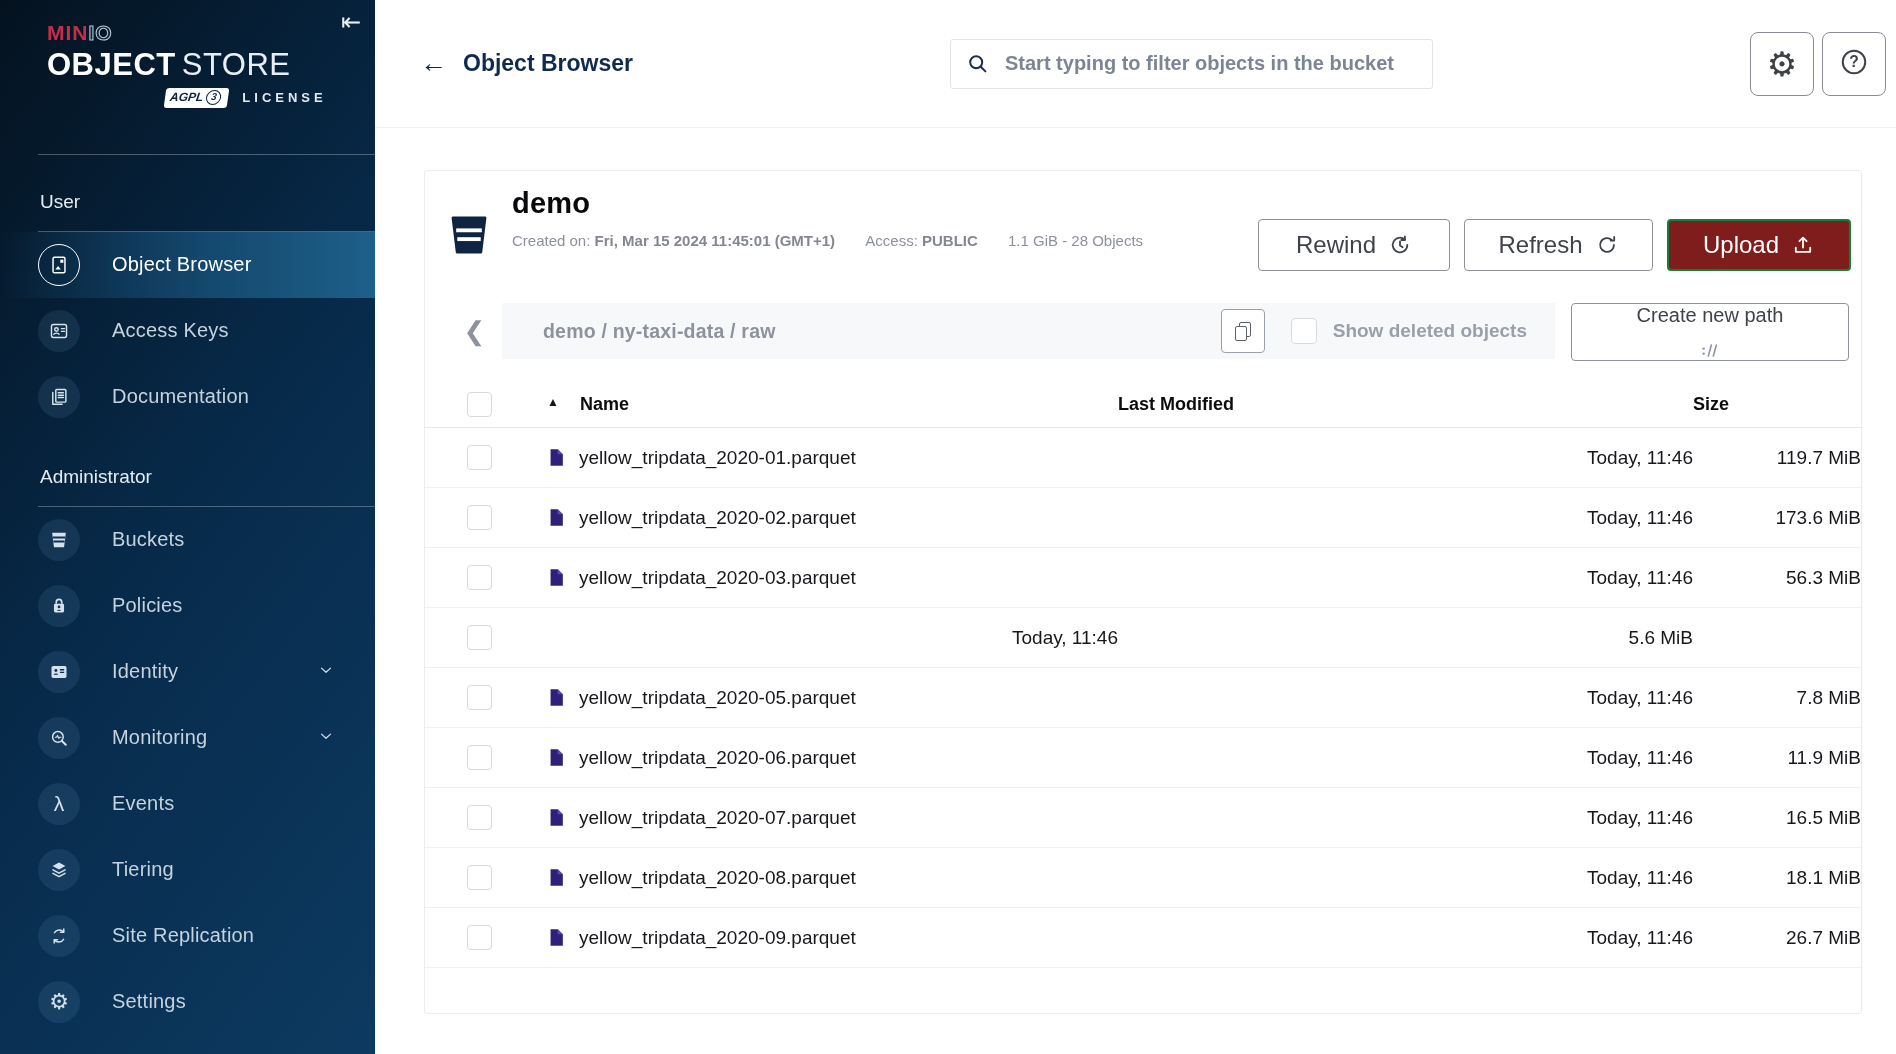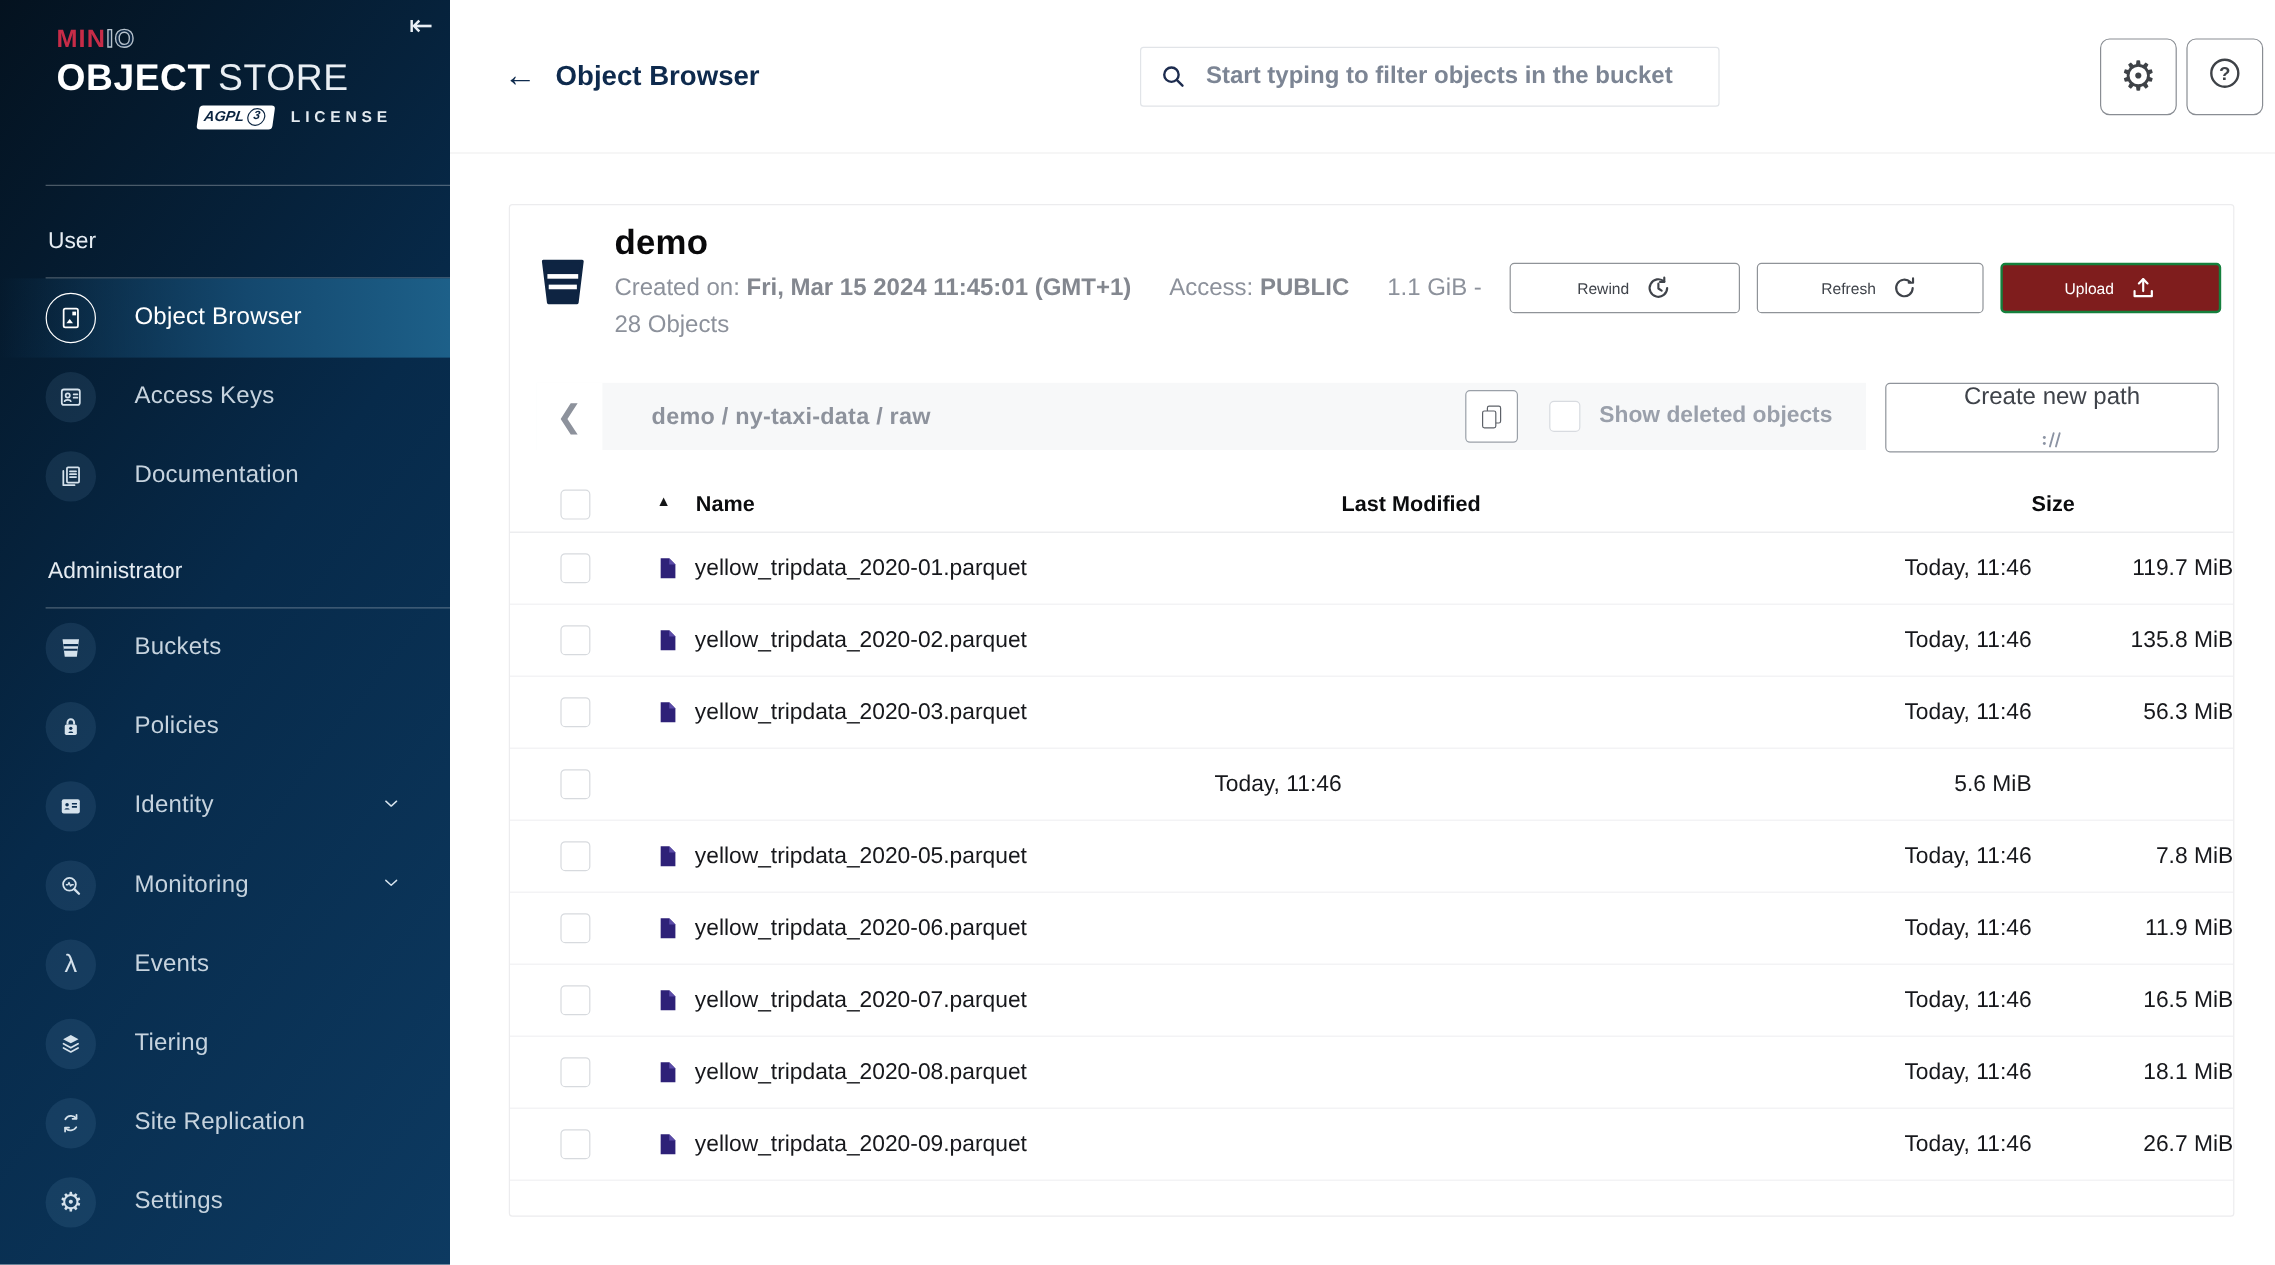--- a/index.html
+++ b/index.html
@@ -64,26 +64,26 @@
 
   .main-area { flex:1; position:relative; }
   .panel { position:absolute; left:49px; top:42px; width:1438px; height:844px;
     background:#fff; border:1px solid #ececee; border-radius:3px; }
 
   
   .bucket-header { display:flex; padding:16px 10px 0 21px; }
   .bucket-ico { margin-top:26px; flex:none; }
   .bucket-titles { margin-left:20px; }
   .bucket-name { font-size:29px; font-weight:700; color:#09090b; letter-spacing:.2px; }
-  .bucket-meta { margin-top:5px; width:745px; font-size:20px; line-height:31px; color:#8c919b; }
+  .bucket-meta { margin-top:5px; width:745px; font-size:15px; line-height:31px; color:#8c919b; }
   .meta-bold { font-weight:700; color:#83878f; }
   .meta-gap { margin-left:26px; }
   .bucket-actions { margin-left:auto; margin-top:32px; display:flex; gap:14px; align-items:flex-start; }
-  .btn { display:flex; align-items:center; justify-content:center; gap:12px; height:42px;
-    border-radius:4px; font-size:13px; cursor:pointer; font-family:"Liberation Sans",sans-serif; }
+  .btn { display:flex; align-items:center; justify-content:center; gap:12px; height:52px;
+    border-radius:4px; font-size:24px; cursor:pointer; font-family:"Liberation Sans",sans-serif; }
   .btn-outline { background:#fff; border:1px solid #8f9398; color:#3f434a; }
   .btn-rewind { width:192px; } .btn-refresh { width:189px; }
   .btn-upload { width:184px; background:#7f1d1d; border:2px solid #15803d; color:#fff; }
   .actico { stroke:#3f434a; fill:none; stroke-width:1.8; stroke-linecap:round; stroke-linejoin:round; }
   .actico-w { stroke:#fff; }
 
   
   .path-row { display:flex; margin:32px 12px 0 22px; gap:16px; }
   .path-bar { flex:1; height:56px; background:#f7f8f9; display:flex; align-items:center; }
   .crumb-back { width:55px; height:100%; background:#fff; display:flex; align-items:center;
@@ -396,21 +396,21 @@
           <div class="t-row t-body-row">
             <span class="chk-sm"></span>
             <span class="name-cell">
                 <svg class="file-ico" width="19" height="23" viewBox="0 0 24 24">
                   <path d="M4.5 1.5h9l6.5 6.5v14.5H4.5z" fill="#2e2178"></path>
                   <path d="M13.5 1.5 20 8h-6.5z" fill="#5b4ba8"></path>
                 </svg>
                 <span>yellow_tripdata_2020-02.parquet</span>
               </span>
             <span>Today, 11:46</span>
-            <span>135.8 MiB</span>
+            <span>173.6 MiB</span>
           </div>
           <div class="t-row t-body-row">
             <span class="chk-sm"></span>
             <span class="name-cell">
                 <svg class="file-ico" width="19" height="23" viewBox="0 0 24 24">
                   <path d="M4.5 1.5h9l6.5 6.5v14.5H4.5z" fill="#2e2178"></path>
                   <path d="M13.5 1.5 20 8h-6.5z" fill="#5b4ba8"></path>
                 </svg>
                 <span>yellow_tripdata_2020-03.parquet</span>
               </span>

